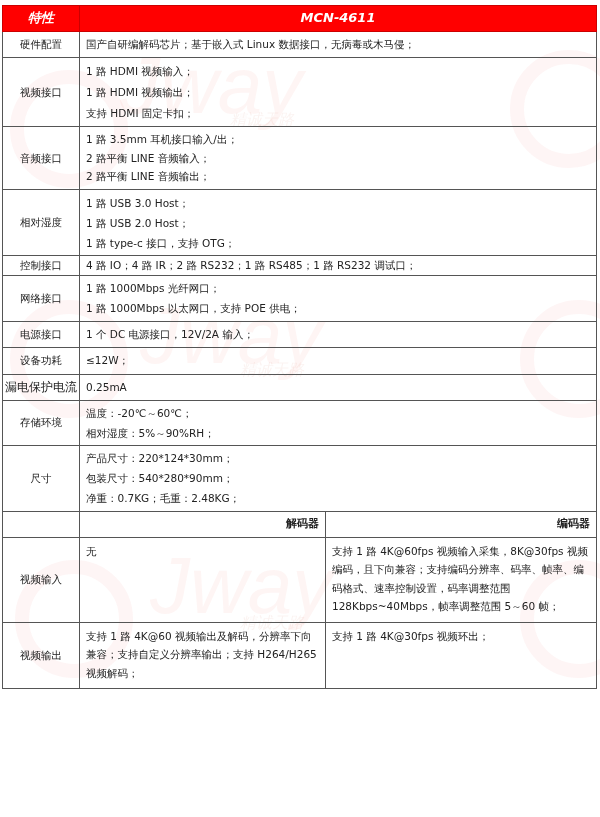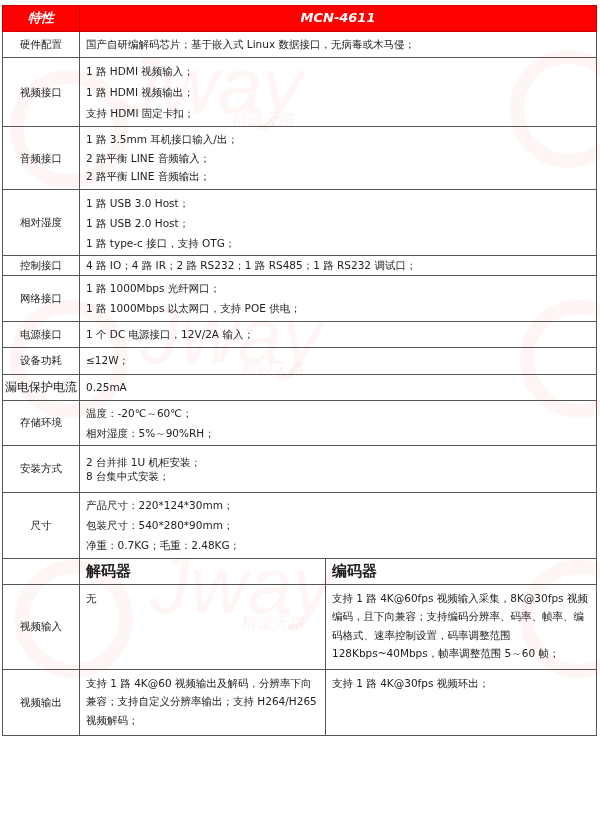--- a/index.html
+++ b/index.html
@@ -14,21 +14,21 @@
             font-size: 16px; font-style: italic; }
   .wm-logo { position: absolute; width: 90px; height: 90px; border-radius: 50%;
              border: 14px solid rgba(230, 60, 50, 0.05); pointer-events: none; }
   table { position: absolute; left: 2px; top: 5px; width: 594px;
           border-collapse: collapse; table-layout: fixed; font-size: 10.5px; }
   td { border: 1px solid #555; padding: 0 6px; vertical-align: middle; line-height: 18.5px; }
   td.label { text-align: center; padding: 0 0; font-size: 10.5px; }
   td.val { text-align: left; }
   tr.head td { background: #ff0000; color: #ffffff; font-weight: bold; text-align: center;
                font-size: 13px; border-color: #cc0000; font-style: italic; }
-  td.sub { text-align: left; font-weight: bold; font-size: 15px; }
+  td.sub { text-align: right; font-weight: bold; font-size: 11px; }
   td.top { vertical-align: top; padding-top: 4px; }
 </style>
 </head>
 <body>
 
 <div class="wm-logo" style="left:10px; top:70px;"></div>
 <div class="wm-logo" style="left:510px; top:50px;"></div>
 <div class="wm-logo" style="left:10px; top:300px;"></div>
 <div class="wm-logo" style="left:520px; top:300px;"></div>
 <div class="wm-logo" style="left:15px; top:560px;"></div>
@@ -125,27 +125,20 @@
 
 
   <tr style="height:45px">
     <td class="label">存储环境</td>
     <td class="val" colspan="2" style="line-height:20px">
       <div>温度：-20℃～60℃；</div>
       <div>相对湿度：5%～90%RH；</div>
     </td>
   </tr>
 
-  <tr style="height:47px">
-    <td class="label">安装方式</td>
-    <td class="val" colspan="2" style="line-height:14px">
-      <div>2 台并排 1U 机柜安装；</div>
-      <div>8 台集中式安装；</div>
-    </td>
-  </tr>
 
   <tr style="height:66px">
     <td class="label">尺寸</td>
     <td class="val" colspan="2" style="line-height:20px">
       <div>产品尺寸：220*124*30mm；</div>
       <div>包装尺寸：540*280*90mm；</div>
       <div>净重：0.7KG；毛重：2.48KG；</div>
     </td>
   </tr>
 

